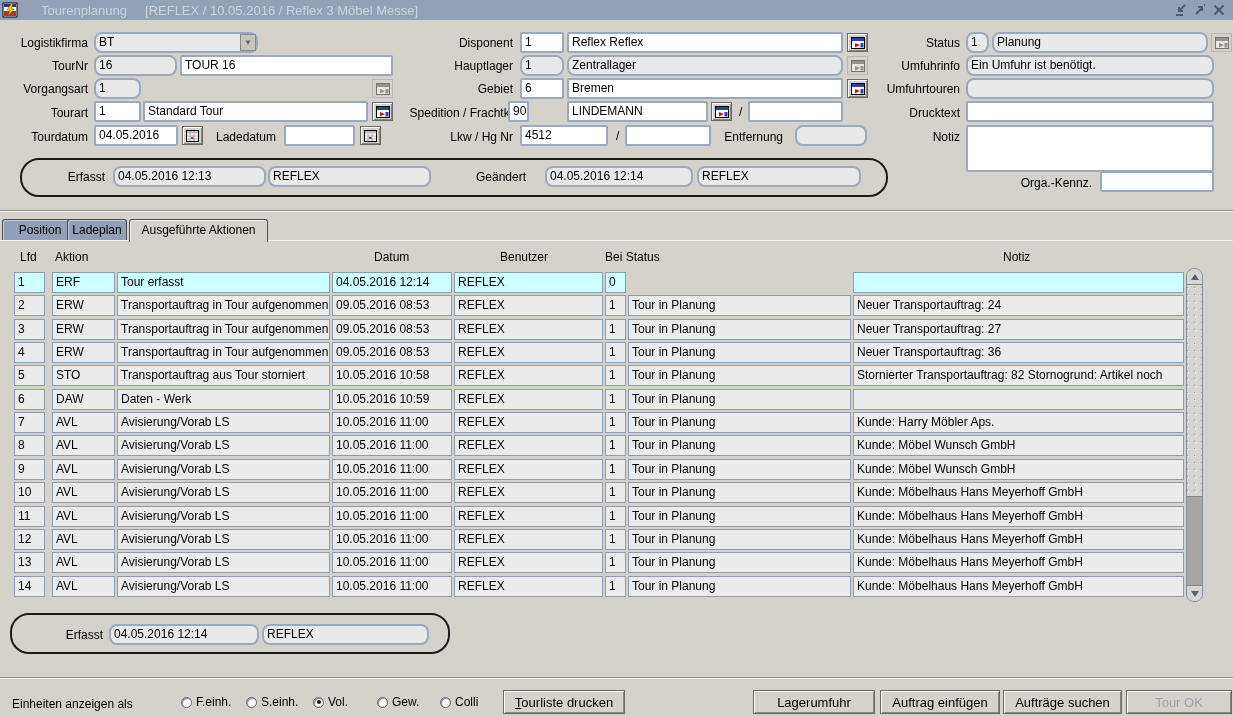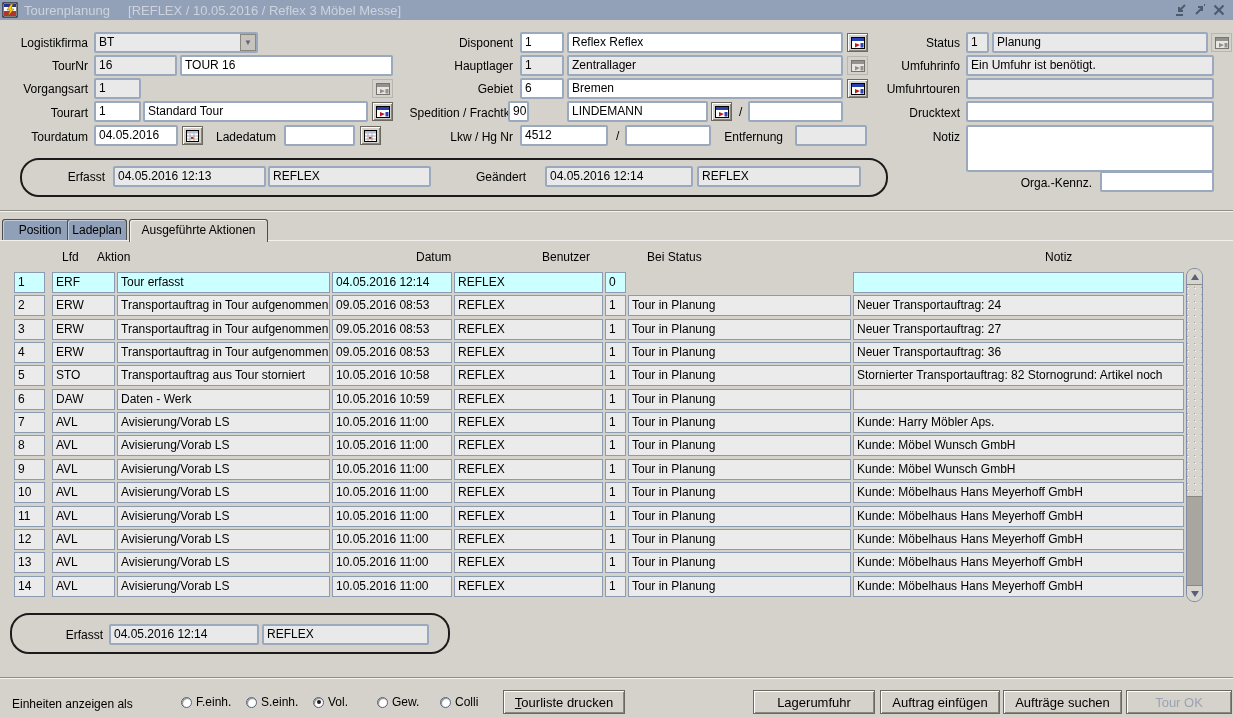--- a/index.html
+++ b/index.html
@@ -4,47 +4,47 @@
 <style>
   * { margin:0; padding:0; box-sizing:border-box; }
   html,body { background:#d5d2cb; }
   #screen {
     position:relative; width:1233px; height:717px; overflow:hidden;
     background:#d5d2cb; font-family:"Liberation Sans", sans-serif; color:#000;
   }
   
   .titlebar { position:absolute; left:0; top:0; width:1233px; height:20px; background:#93a1b8; display:flex; align-items:center; }
   .titlebar .app-icon { width:16px; height:16px; margin-left:2px; flex:0 0 auto; }
-  .title-text { color:#ccd3de; font-size:13px; margin-left:6px; white-space:nowrap; }
+  .title-text { color:#ccd3de; font-size:13px; margin-left:23px; white-space:nowrap; }
   .title-ctx { margin-left:18px; }
   .win-controls { position:absolute; right:6px; top:2px; display:flex; gap:3px; }
   .win-btn { width:16px; height:16px; display:flex; align-items:center; justify-content:center; }
   
   .lbl { position:absolute; font-size:12px; text-align:right; white-space:nowrap; }
   .fld { position:absolute; height:21px; background:#fff; border:2px solid #9aa9bd; border-radius:2px;
          font-size:12px; padding:1px 3px; white-space:nowrap; overflow:hidden; line-height:15px; }
-  .ro { background:#e9e9e9; }
+  .ro { background:#e9e9e9;border-radius:8px; }
   .multiline { height:47px; }
   .sq { position:absolute; width:21px; height:19px; background:#d5d2cb; border:1px solid #6b685f;
         box-shadow: inset 1px 1px 0 #ffffff, inset -1px -1px 0 #8a877f; display:flex; align-items:center; justify-content:center; }
   .sq.flat { border-color:#b9b6af; box-shadow:none; }
   .sq.flat svg { filter: grayscale(1) opacity(.45); }
   .combo-arrow { position:absolute; width:16px; height:17px; background:#c7c4bd; border:1px solid #8a877f;
         display:flex; align-items:center; justify-content:center; font-size:8px; color:#5c6678; }
   .slash { position:absolute; font-size:12px; }
   
   .oframe { position:absolute; border:2px solid #1b1b1b; border-radius:19px; }
   .divider { position:absolute; left:0; width:1233px; height:2px; border-top:1px solid #928f88; border-bottom:1px solid #f4f3ef; }
   
   .tab { position:absolute; top:219px; height:21px; background:#8fa0b8; border:1px solid #4c4c4c; border-bottom:none;
          border-radius:3px 3px 0 0; font-size:12px; text-align:center; padding-top:3px; box-shadow: inset 1px 1px 0 #c3ccd9; }
   .tab.active { background:#d5d2cb; height:23px; z-index:3; box-shadow: inset 1px 1px 0 #f2f1ed; }
   .tabline { position:absolute; left:0; top:240px; width:1233px; height:1px; background:#f2f1ed; z-index:1; }
   
-  .thead { position:absolute; font-size:12px; white-space:nowrap;margin-left:42px; }
+  .thead { position:absolute; font-size:12px; white-space:nowrap; }
   #table-body { position:absolute; left:0; top:272px; width:1233px; height:330px; }
   .trow { position:absolute; left:0; width:1233px; height:21px; }
   .cell { position:absolute; top:0; height:21px; border:1px solid #8b9bb1; background:#ebebeb; font-size:12px;
           padding:1px 3px; white-space:nowrap; overflow:hidden; line-height:16px; }
   .trow.hl .cell { background:#ccffff; }
   .c-lfd{left:14px;width:31px} .c-akt{left:52px;width:63px} .c-txt{left:117px;width:213px}
   .c-dat{left:332px;width:120px} .c-ben{left:454px;width:149px} .c-bei{left:605px;width:21px}
   .c-sta{left:628px;width:223px} .c-not{left:853px;width:331px}
   
   .vscroll { position:absolute; left:1186px; top:268px; width:17px; height:334px; border:1px solid #7f8fa9; border-radius:8px; background:#c5c2bb; overflow:hidden; }

